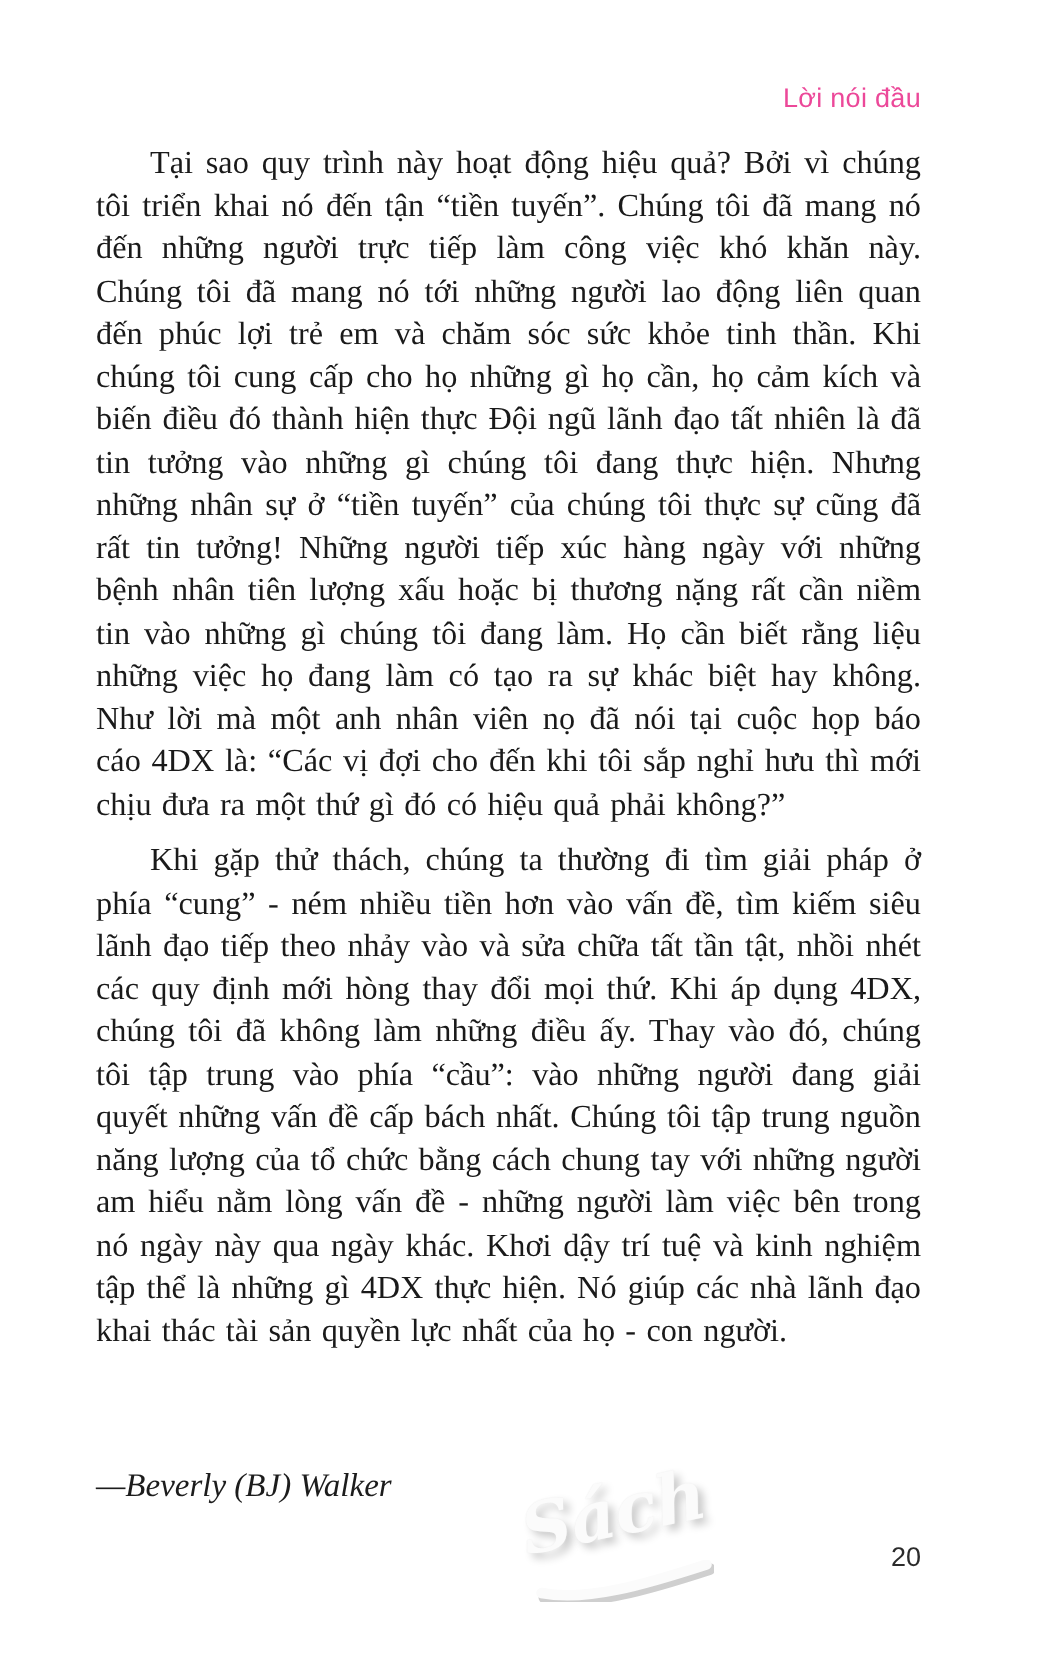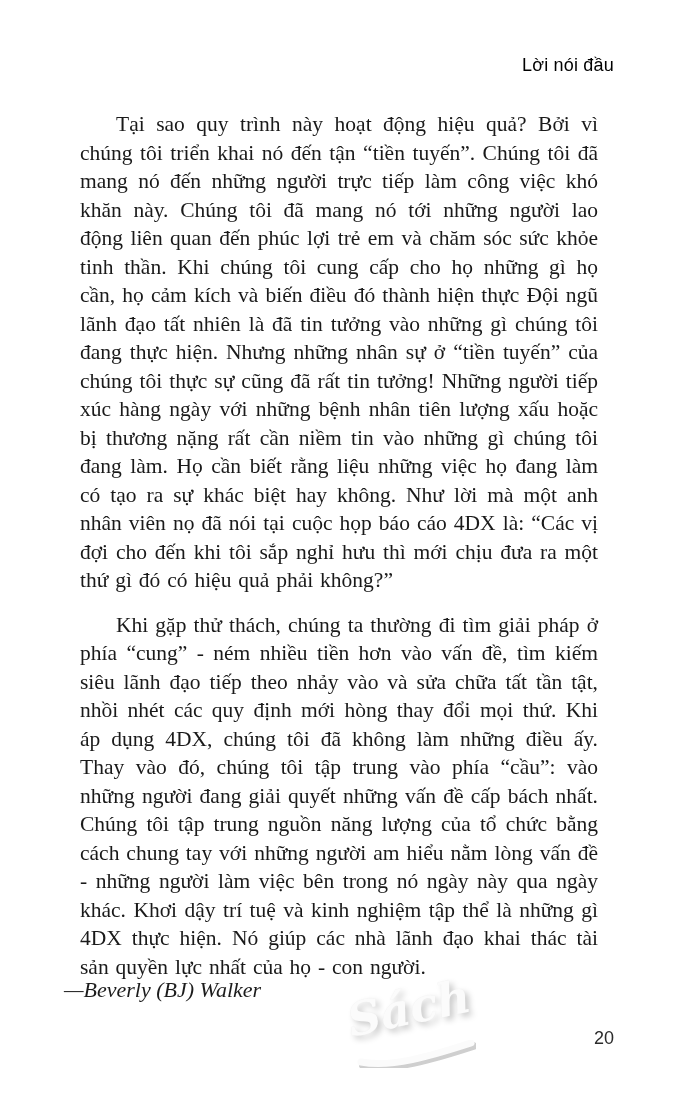--- a/index.html
+++ b/index.html
@@ -16,37 +16,37 @@
     font-family: "Liberation Serif", serif;
   }
   .running-header {
     position: absolute;
     top: 55px;
     left: 64px;
     width: 550px;
     text-align: right;
     font-family: "Liberation Sans", sans-serif;
     font-size: 18px;
-    color: #000000;
+    color: #ec4899;
     letter-spacing: 0.2px;
   }
   .body-text {
     position: absolute;
     top: 94px;
     left: 64px;
     width: 550px;
     font-family: "Liberation Serif", serif;
     font-size: 21.5px;
     line-height: 28.5px;
     color: #1a1a1a;
     text-align: justify;
     word-spacing: 1.5px;
   }
   .body-text p {
-    margin: 16px;
+    margin: 0;
     text-indent: 36px;
   }
   .body-text p + p {
     margin-top: 9px;
   }
   .attribution {
     position: absolute;
     top: 977px;
     left: 64px;
     width: 550px;

